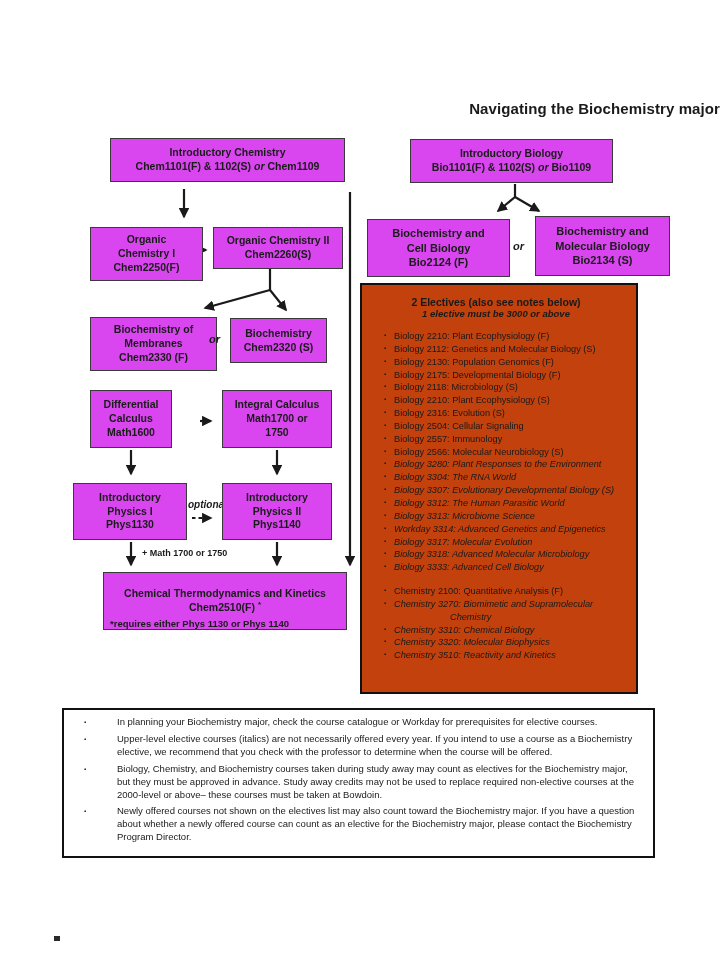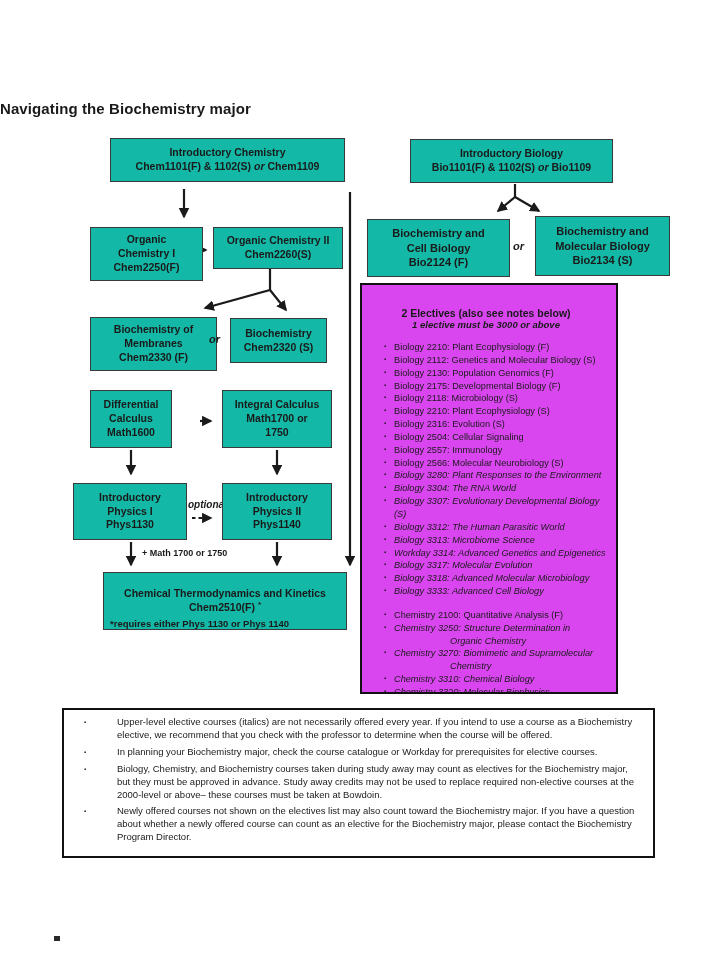--- a/index.html
+++ b/index.html
@@ -1,25 +1,25 @@
 <!DOCTYPE html>
 <html><head>
 <meta charset="utf-8">
 <style>
   * { margin:0; padding:0; box-sizing:border-box; }
   html,body { width:720px; height:960px; }
   body { background:#ffffff; font-family:"Liberation Sans", sans-serif; color:#1a1a1a; }
   .page { position:relative; width:720px; height:960px; background:#fff; overflow:hidden; }
 
-  .title { position:absolute; left:0; top:100px; width:720px; text-align:left;
+  .title { position:absolute; left:0; top:100px; width:720px; text-align:right;
            font-size:15px; font-weight:bold; letter-spacing:.1px; }
 
   svg.arrows { position:absolute; left:0; top:0; width:720px; height:960px; pointer-events:none; }
 
-  .box { position:absolute; border:1.2px solid #3a3a3a; background:#14b8a6;
+  .box { position:absolute; border:1.2px solid #3a3a3a; background:#d946ef;
          display:flex; flex-direction:column; justify-content:center; align-items:center;
          text-align:center; font-weight:bold; font-size:10.5px; line-height:1.32; }
   .b-intro-chem { left:110px; top:138px; width:235px; height:44px; }
   .b-organic1   { left:90px;  top:227px; width:113px; height:54px; }
   .b-organic2   { left:213px; top:227px; width:130px; height:42px; }
   .b-membranes  { left:90px;  top:317px; width:127px; height:54px; }
   .b-biochem    { left:230px; top:318px; width:97px;  height:45px; }
   .b-diffcalc   { left:90px;  top:390px; width:82px; height:58px; }
   .b-intcalc    { left:222px; top:390px; width:110px; height:58px; }
   .b-phys1      { left:73px;  top:483px; width:114px; height:57px; }
@@ -32,22 +32,22 @@
   .or-label { position:absolute; font-size:11px; font-weight:bold; font-style:italic; }
   .or-1 { left:209px; top:333px; }
   .or-2 { left:513px; top:240px; }
 
   .optional-label { position:absolute; left:188px; top:499px; width:32px; text-align:center;
                     font-size:10px; font-weight:bold; font-style:italic; }
   .math-note   { position:absolute; left:142px; top:548px; font-size:9px;  font-weight:bold; }
   .thermo-note { position:absolute; left:110px; top:618px; font-size:9.5px; font-weight:bold; }
   sup.ast { font-size:8px; vertical-align:super; line-height:0; }
 
-  .electives { position:absolute; left:360px; top:283px; width:258px; height:411px;
-               border:2.5px solid #111; background:#d946ef; padding:22px 6px 0 0; overflow:hidden; }
+  .electives { position:absolute; left:360px; top:283px; width:278px; height:411px;
+               border:2.5px solid #111; background:#c2410c; padding:11px 6px 0 0; overflow:hidden; }
   .e-head { text-align:center; font-size:10.5px; font-weight:bold; }
   .e-sub  { text-align:center; font-size:9.5px;  font-weight:bold; font-style:italic; }
   ul.e-list { list-style:none; margin-top:11px; padding-left:22px; }
   ul.e-list li { position:relative; padding-left:10px; font-size:9.2px; line-height:12.85px; }
   ul.e-list li::before { content:"\25AA"; position:absolute; left:0; top:-1px; font-size:6px; }
   ul.e-list li.it { font-style:italic; }
   .cont { padding-left:56px; }
 
   .notes { position:absolute; left:62px; top:708px; width:593px; height:150px;
            border:2px solid #111; background:#fff; overflow:hidden; }
@@ -191,32 +191,31 @@
         <li class="it">Biology 3307: Evolutionary Developmental Biology (S)</li>
         <li class="it">Biology 3312: The Human Parasitic World</li>
         <li class="it">Biology 3313: Microbiome Science</li>
         <li class="it">Workday 3314: Advanced Genetics and Epigenetics</li>
         <li class="it">Biology 3317: Molecular Evolution</li>
         <li class="it">Biology 3318: Advanced Molecular Microbiology</li>
         <li class="it">Biology 3333: Advanced Cell Biology</li>
       </ul>
     <ul class="e-list">
         <li>Chemistry 2100: Quantitative Analysis (F)</li>
-        <li class="it">Chemistry 3250: Structure Determination in<div class="cont">Organic Chemistry</div></li>
         <li class="it">Chemistry 3270: Biomimetic and Supramolecular<div class="cont">Chemistry</div></li>
         <li class="it">Chemistry 3310: Chemical Biology</li>
         <li class="it">Chemistry 3320: Molecular Biophysics</li>
         <li class="it">Chemistry 3510: Reactivity and Kinetics</li>
       </ul>
   </div>
 
   <div class="notes">
     <ul class="n-list">
+        <li>In planning your Biochemistry major, check the course catalogue or Workday for prerequisites for elective courses.</li>
         <li>Upper-level elective courses (italics) are not necessarily offered every year. If you intend to use a course as a Biochemistry elective, we recommend that you check with the professor to determine when the course will be offered.</li>
-        <li>In planning your Biochemistry major, check the course catalogue or Workday for prerequisites for elective courses.</li>
         <li>Biology, Chemistry, and Biochemistry courses taken during study away may count as electives for the Biochemistry major, but they must be approved in advance. Study away credits may not be used to replace required non-elective courses at the 2000-level or above– these courses must be taken at Bowdoin.</li>
         <li>Newly offered courses not shown on the electives list may also count toward the Biochemistry major. If you have a question about whether a newly offered course can count as an elective for the Biochemistry major, please contact the Biochemistry Program Director.</li>
       </ul>
   </div>
 
   <div class="page-mark"></div>
 
 </div>
 
 </body></html>

